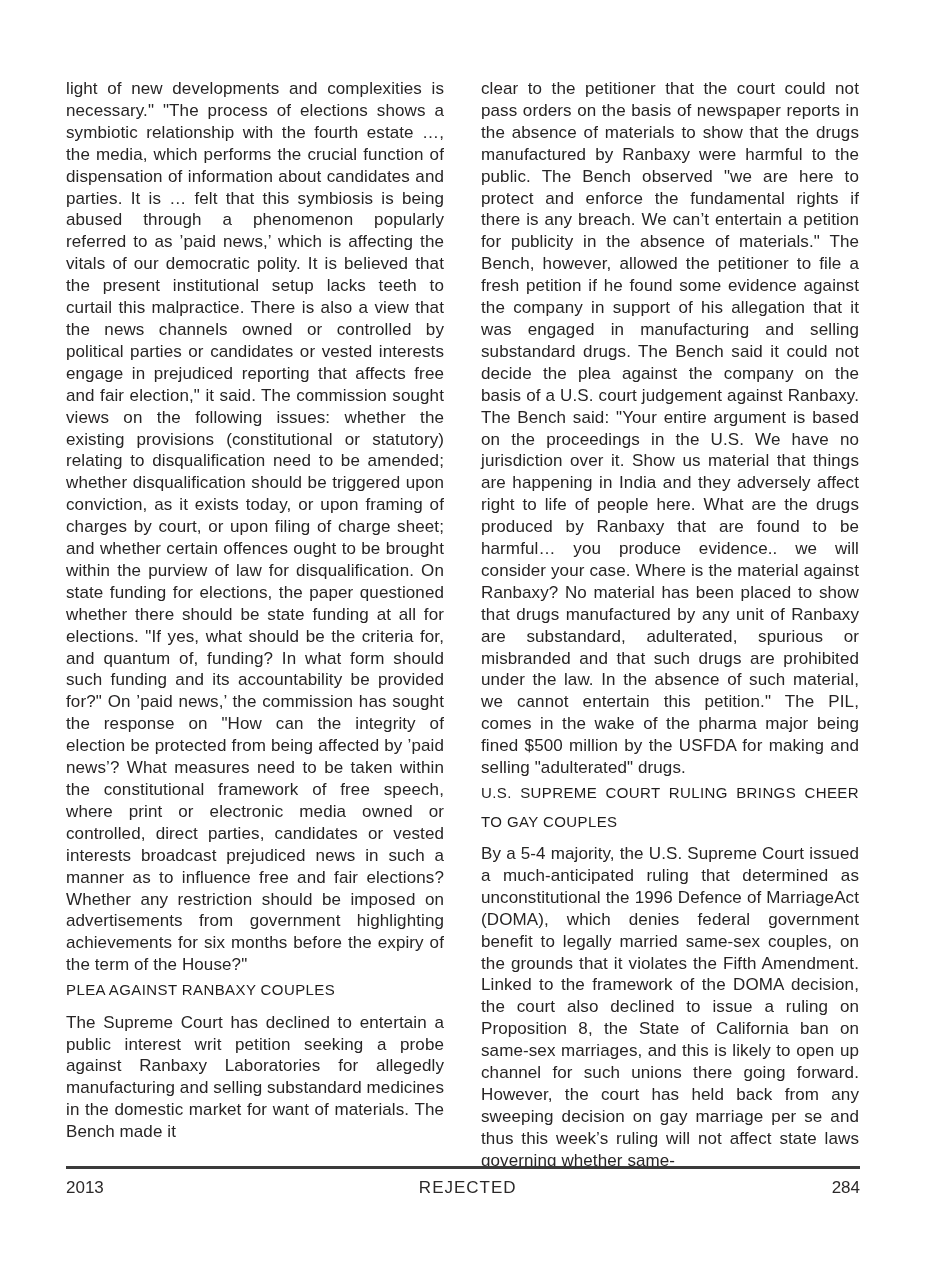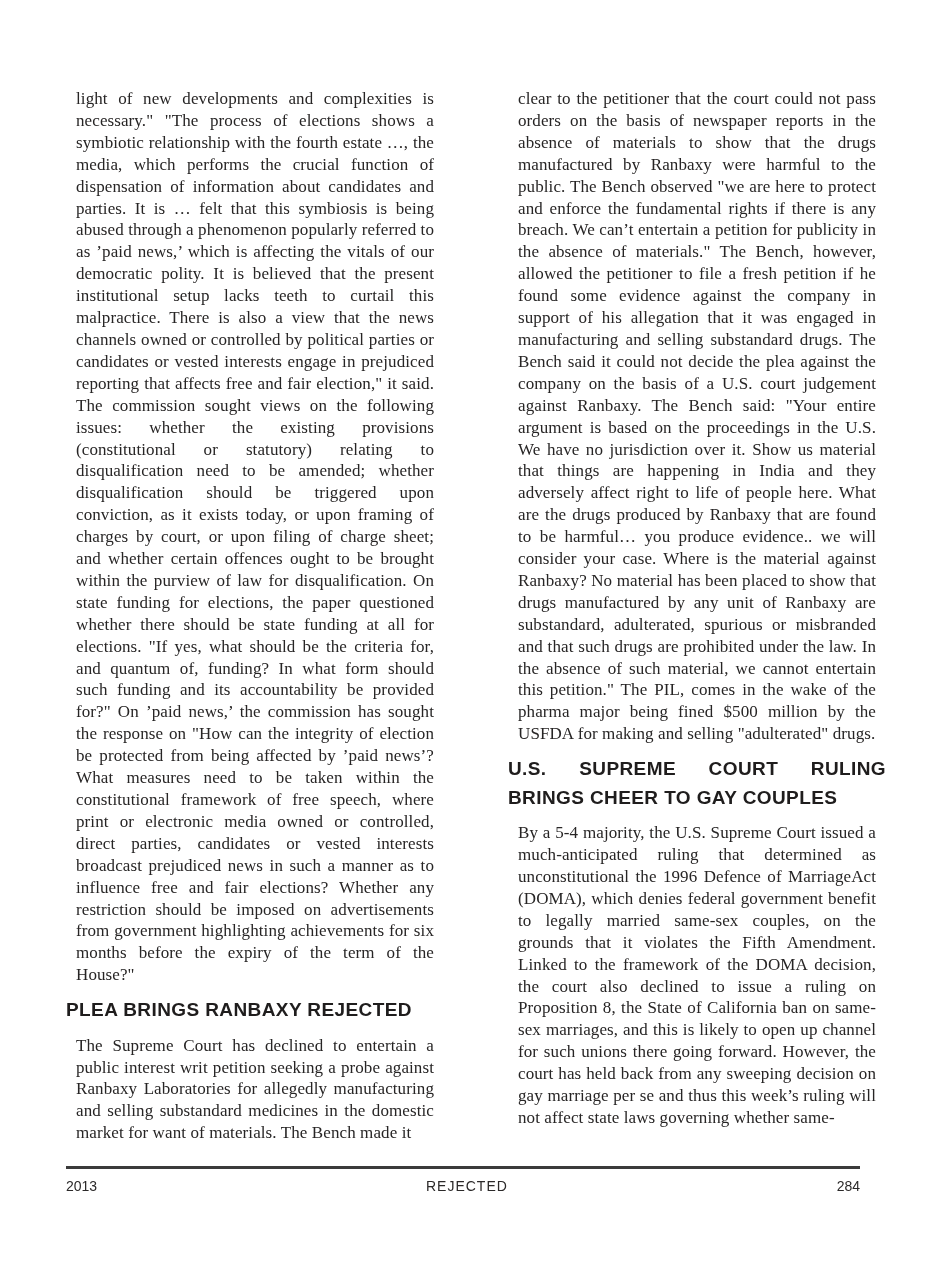--- a/index.html
+++ b/index.html
@@ -19,66 +19,65 @@
   .col {
     position: absolute;
     top: 78px;
     width: 378px;
     text-align: justify;
     font-size: 17px;
     line-height: 21.9px;
     letter-spacing: 0.1px;
   }
   .col-left  { left: 66px; }
-  .col-right { left: 508px; }
+  .col-right { left: 481px; }
   .col p {
-    margin: 10px;
+    margin: 0;
     padding: 0;
-    font-family: Liberation Serif, serif;
   }
   .article-heading {
-    font-size: 19px;
+    font-size: 15px;
     line-height: 28.5px;
-    font-weight: 700;
+    font-weight: 400;
     text-align: justify;
     letter-spacing: 0.4px;
-    margin: 8px 0 7px 0;
+    margin: 0 0 7px 0;
     color: #1f1d1d;
   }
   .footer-rule {
     position: absolute;
     left: 66px;
     top: 1166px;
     width: 794px;
     height: 3px;
     background: #3b3b3b;
   }
   .footer {
     position: absolute;
     left: 66px;
     top: 1178px;
     width: 794px;
     display: flex;
     justify-content: space-between;
     align-items: baseline;
-    font-size: 14px;
+    font-size: 17px;
     color: #2b2929;
   }
   .footer .journal-title {
     letter-spacing: 1px;
   }
 </style>
 </head>
 <body>
 
 <div class="page">
 
   <div class="col col-left">
     <p>light of new developments and complexities is necessary." "The process of elections shows a symbiotic relationship with the fourth estate …, the media, which performs the crucial function of dispensation of information about candidates and parties. It is … felt that this symbiosis is being abused through a phenomenon popularly referred to as ’paid news,’ which is affecting the vitals of our democratic polity. It is believed that the present institutional setup lacks teeth to curtail this malpractice. There is also a view that the news channels owned or controlled by political parties or candidates or vested interests engage in prejudiced reporting that affects free and fair election," it said. The commission sought views on the following issues: whether the existing provisions (constitutional or statutory) relating to disqualification need to be amended; whether disqualification should be triggered upon conviction, as it exists today, or upon framing of charges by court, or upon filing of charge sheet; and whether certain offences ought to be brought within the purview of law for disqualification. On state funding for elections, the paper questioned whether there should be state funding at all for elections. "If yes, what should be the criteria for, and quantum of, funding? In what form should such funding and its accountability be provided for?" On ’paid news,’ the commission has sought the response on "How can the integrity of election be protected from being affected by ’paid news’? What measures need to be taken within the constitutional framework of free speech, where print or electronic media owned or controlled, direct parties, candidates or vested interests broadcast prejudiced news in such a manner as to influence free and fair elections? Whether any restriction should be imposed on advertisements from government highlighting achievements for six months before the expiry of the term of the House?"</p>
-    <h2 class="article-heading">PLEA BRINGS RANBAXY REJECTED</h2>
+    <h2 class="article-heading">PLEA AGAINST RANBAXY COUPLES</h2>
     <p>The Supreme Court has declined to entertain a public interest writ petition seeking a probe against Ranbaxy Laboratories for allegedly manufacturing and selling substandard medicines in the domestic market for want of materials. The Bench made it</p>
   </div>
 
   <div class="col col-right">
     <p>clear to the petitioner that the court could not pass orders on the basis of newspaper reports in the absence of materials to show that the drugs manufactured by Ranbaxy were harmful to the public. The Bench observed "we are here to protect and enforce the fundamental rights if there is any breach. We can’t entertain a petition for publicity in the absence of materials." The Bench, however, allowed the petitioner to file a fresh petition if he found some evidence against the company in support of his allegation that it was engaged in manufacturing and selling substandard drugs. The Bench said it could not decide the plea against the company on the basis of a U.S. court judgement against Ranbaxy. The Bench said: "Your entire argument is based on the proceedings in the U.S. We have no jurisdiction over it. Show us material that things are happening in India and they adversely affect right to life of people here. What are the drugs produced by Ranbaxy that are found to be harmful… you produce evidence.. we will consider your case. Where is the material against Ranbaxy? No material has been placed to show that drugs manufactured by any unit of Ranbaxy are substandard, adulterated, spurious or misbranded and that such drugs are prohibited under the law. In the absence of such material, we cannot entertain this petition." The PIL, comes in the wake of the pharma major being fined $500 million by the USFDA for making and selling "adulterated" drugs.</p>
     <h2 class="article-heading">U.S. SUPREME COURT RULING BRINGS CHEER TO GAY COUPLES</h2>
     <p>By a 5-4 majority, the U.S. Supreme Court issued a much-anticipated ruling that determined as unconstitutional the 1996 Defence of MarriageAct (DOMA), which denies federal government benefit to legally married same-sex couples, on the grounds that it violates the Fifth Amendment. Linked to the framework of the DOMA decision, the court also declined to issue a ruling on Proposition 8, the State of California ban on same-sex marriages, and this is likely to open up channel for such unions there going forward. However, the court has held back from any sweeping decision on gay marriage per se and thus this week’s ruling will not affect state laws governing whether same-</p>
   </div>
 
   <div class="footer-rule"></div>

